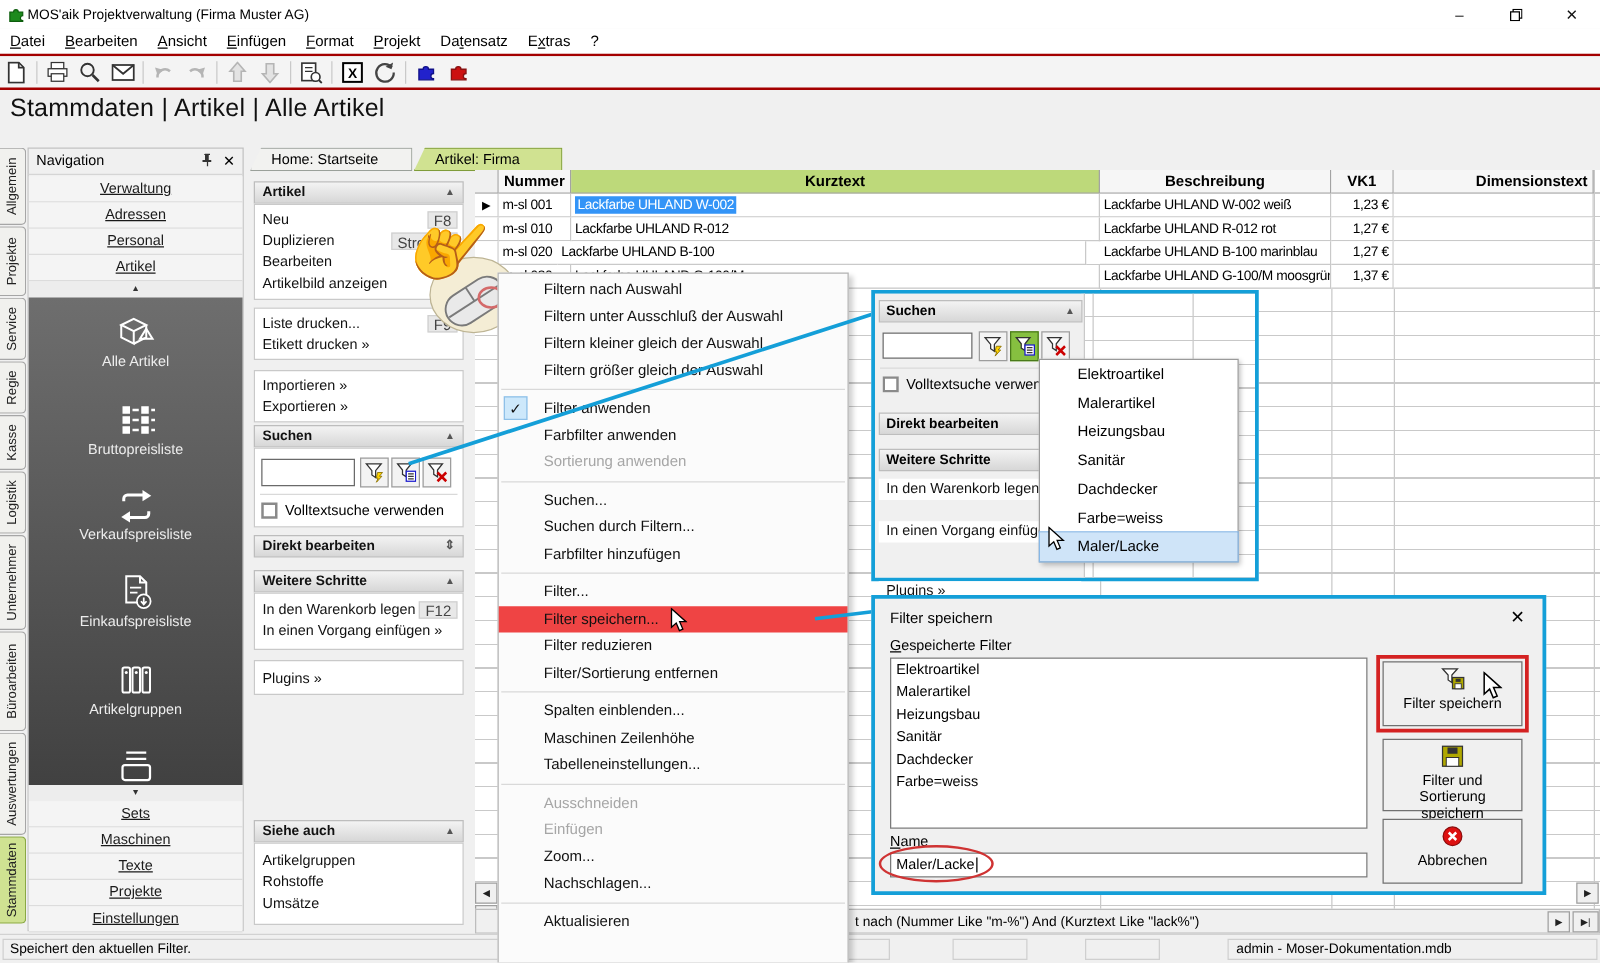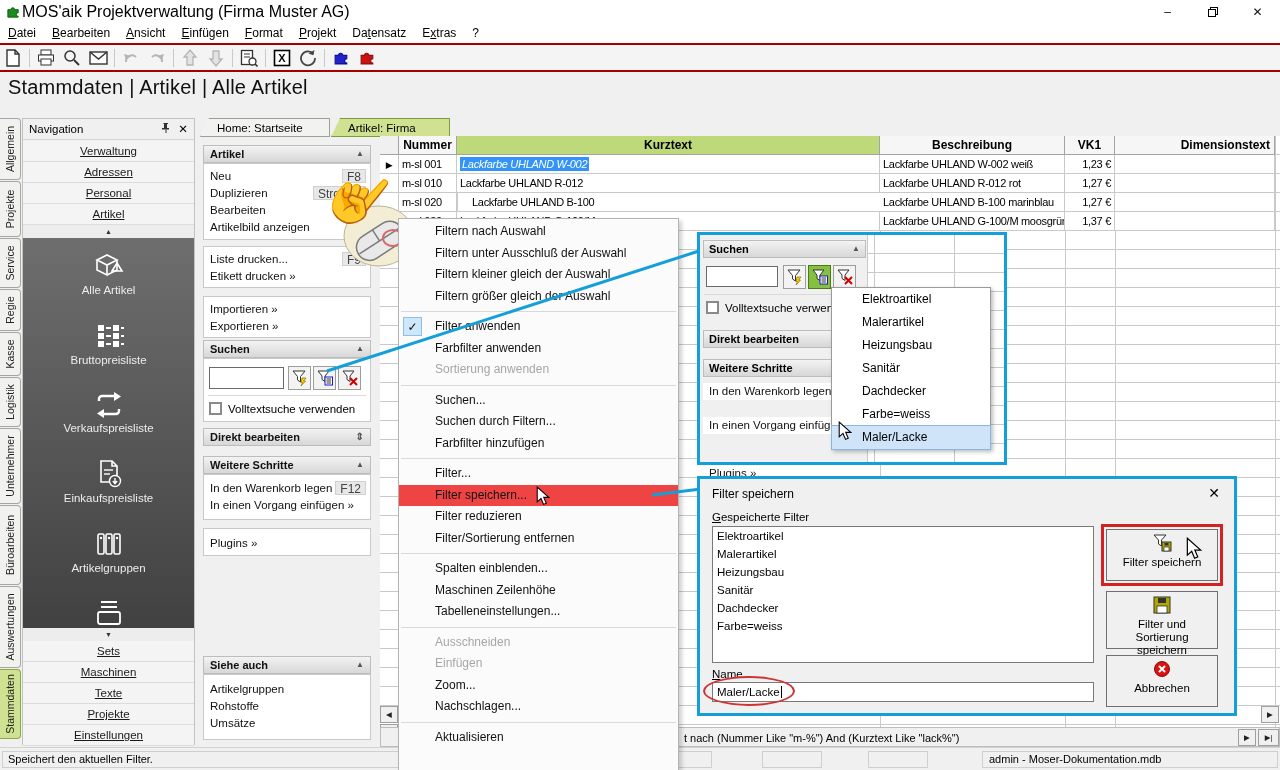--- a/index.html
+++ b/index.html
@@ -3,21 +3,21 @@
 <meta charset="utf-8">
 <style>
   * { box-sizing: border-box; margin: 0; padding: 0; }
   html,body { width:1280px; height:770px; overflow:hidden; }
   body { font-family:"Liberation Sans", sans-serif; font-size:11.5px; color:#000; background:#f0f0f0; position:relative; }
   .abs { position:absolute; }
   u { text-decoration: underline; }
 
   
   #titlebar { left:0; top:0; width:1280px; height:23px; background:#fff; display:flex; align-items:center; }
-  #titlebar .title { font-size:16px; margin-left:6px; }
+  #titlebar .title { font-size:11px; margin-left:6px; }
   .winbtn { width:45px; height:23px; display:flex; align-items:center; justify-content:center; font-size:12px; color:#111; }
   #menubar { left:0; top:23px; width:1280px; height:20px; background:#fff; display:flex; align-items:center; }
   .menuitem { padding:2px 8px; font-size:12px; }
   .redline { left:0; width:1280px; height:2px; background:#a40000; }
   #toolbar { left:0; top:45px; width:1280px; height:25px; background:#f4f4f4; display:flex; align-items:center; }
   .tbtn { width:26px; height:23px; display:flex; align-items:center; justify-content:center; }
   .tsep { width:1px; height:18px; background:#c9c9c9; margin:0 3px; }
   #breadcrumb { left:8px; top:76px; font-size:20px; letter-spacing:0.2px; color:#101010; }
 
   
@@ -45,21 +45,21 @@
 
   
   .doctab { position:absolute; top:118px; height:19px; font-size:11.5px; line-height:18px; padding:0 8px 0 16px; background:#f2f2f0; border:1px solid #9aa09a; clip-path:polygon(9px 0, 100% 0, 100% 100%, 0 100%); }
   .doctab.active { background:#d0e291; border-color:#7f9c3a; font-weight:normal; }
 
   
   #tablearea { left:380px; top:136px; width:900px; height:591px; background:repeating-linear-gradient(to bottom,#fff 0 18px,#c9c9c9 18px 19px); }
   .vline { position:absolute; top:0; width:1px; height:591px; background:#c9c9c9; }
   .th { position:absolute; top:0; height:19px; background:#f6f6f6; border-right:1px solid #a3a3a3; border-bottom:1px solid #a3a3a3; font-weight:bold; font-size:12px; text-align:center; line-height:18px; }
   .td { position:absolute; height:19px; background:#fff; border-right:1px solid #c9c9c9; border-bottom:1px solid #c9c9c9; font-size:11px; line-height:18px; padding:0 3px; white-space:nowrap; overflow:hidden; letter-spacing:-0.3px; }
-  .selcell span { background:#3394f7; color:#fff; padding:1px 2px;font-style:italic; }
+  .selcell span { background:#3394f7; color:#fff; padding:1px 2px; }
   .navsq { position:absolute; width:18px; height:17px; background:#f0f0f0; border:1px solid #9f9f9f; font-size:7.5px; text-align:center; line-height:15px; color:#222; }
 
   
   #filterbar { left:380px; top:727px; width:900px; height:20px; background:#f0f0f0; border:1px solid #bdbdbd; font-size:11px; line-height:18px; overflow:hidden; }
   #statusbar { left:0; top:747px; width:1280px; height:23px; background:#f0f0f0; border-top:1px solid #d2d2d2; font-size:11px; }
   .sbcell { position:absolute; top:3px; height:17px; border:1px solid #cfcfcf; background:#f0f0f0; line-height:15px; }
 
   
   #ctxmenu { left:398px; top:218px; width:281px; height:553px; background:#fbfbfb; border:1px solid #b3b3b3; padding-top:2px; box-shadow:3px 3px 4px rgba(0,0,0,0.18); }
   .cmi { position:relative; height:21.5px; line-height:21.5px; padding-left:36px; font-size:12px; color:#111; white-space:nowrap; }
@@ -414,21 +414,21 @@
 
   <div class="td" style="left:0;top:38px;width:19px"></div>
   <div class="td" style="left:19px;top:38px;width:58px">m-sl 010</div>
   <div class="td" style="left:77px;top:38px;width:423px">Lackfarbe UHLAND R-012</div>
   <div class="td" style="left:500px;top:38px;width:185px">Lackfarbe UHLAND R-012 rot</div>
   <div class="td" style="left:685px;top:38px;width:50px;text-align:right">1,27 €</div>
   <div class="td" style="left:735px;top:38px;width:160px"></div>
 
   <div class="td" style="left:0;top:57px;width:19px"></div>
   <div class="td" style="left:19px;top:57px;width:58px">m-sl 020</div>
-  <div class="td" style="left:89px;top:57px;width:423px">Lackfarbe UHLAND B-100</div>
+  <div class="td" style="left:66px;top:57px;width:423px">Lackfarbe UHLAND B-100</div>
   <div class="td" style="left:500px;top:57px;width:185px">Lackfarbe UHLAND B-100 marinblau</div>
   <div class="td" style="left:685px;top:57px;width:50px;text-align:right">1,27 €</div>
   <div class="td" style="left:735px;top:57px;width:160px"></div>
 
   <div class="td" style="left:0;top:76px;width:19px"></div>
   <div class="td" style="left:19px;top:76px;width:58px">m-sl 030</div>
   <div class="td" style="left:77px;top:76px;width:423px">Lackfarbe UHLAND G-100/M</div>
   <div class="td" style="left:500px;top:76px;width:185px">Lackfarbe UHLAND G-100/M moosgrün matt</div>
   <div class="td" style="left:685px;top:76px;width:50px;text-align:right">1,37 €</div>
   <div class="td" style="left:735px;top:76px;width:160px"></div>

